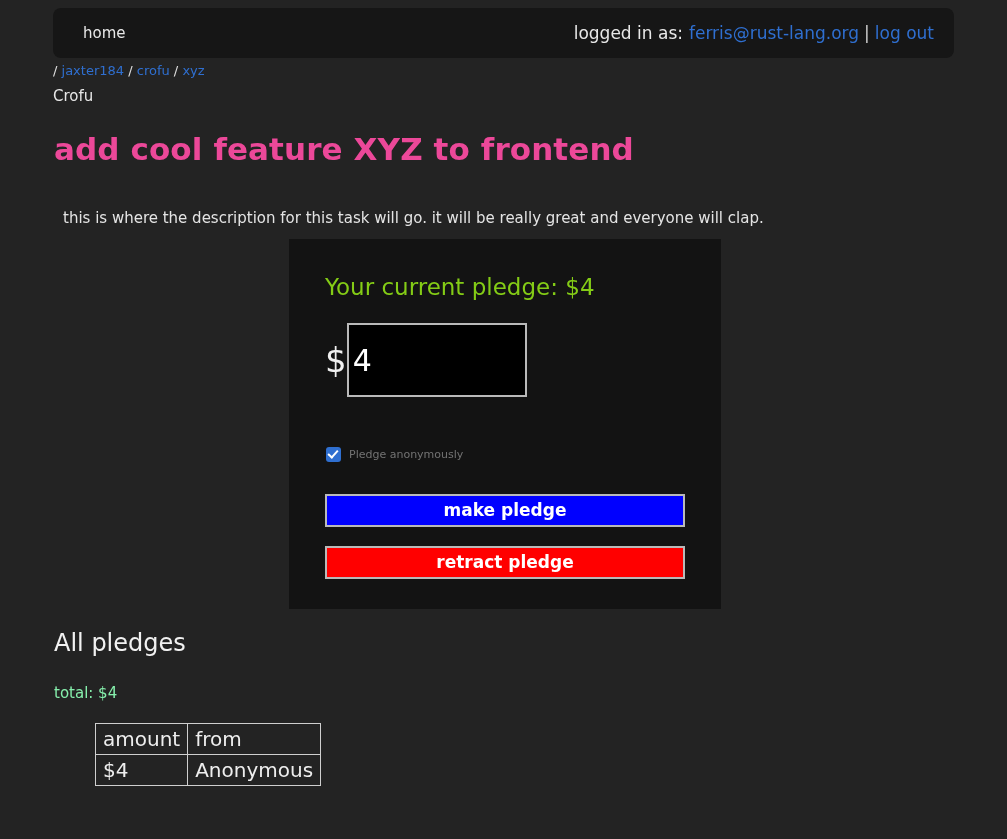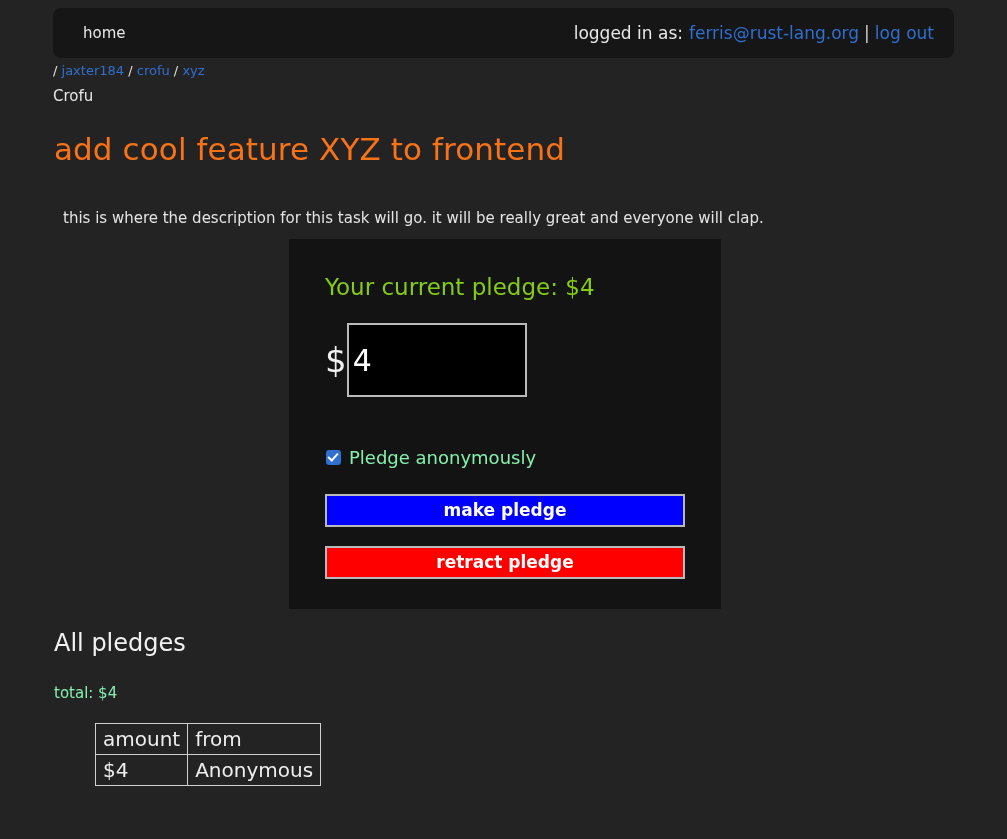--- a/index.html
+++ b/index.html
@@ -74,22 +74,22 @@
     font-size: 15px;
     color: #e8e8e8;
   }
 
   
   .task-title {
     position: absolute;
     left: 54px;
     top: 131px;
     font-size: 31px;
-    font-weight: normal;
-    color: #f97316;
+    font-weight: bold;
+    color: #ec4899;
     margin: 0;
     letter-spacing: 0.1px;
   }
   .task-desc {
     position: absolute;
     left: 54px;
     top: 200px;
     font-size: 15px;
     color: #e4e4e4;
     margin: 9px;
@@ -161,22 +161,22 @@
     position: absolute;
     left: 4px;
     top: 1px;
     width: 4px;
     height: 8px;
     border: solid #ffffff;
     border-width: 0 2px 2px 0;
     transform: rotate(42deg);
   }
   .anon-label {
-    font-size: 18px;
-    color: #86efac;
+    font-size: 11px;
+    color: #737373;
     cursor: pointer;
   }
 
   .btn {
     position: absolute;
     left: 36px;
     width: 360px;
     height: 33px;
     border: 2px solid #b9b9b9;
     color: #ffffff;

